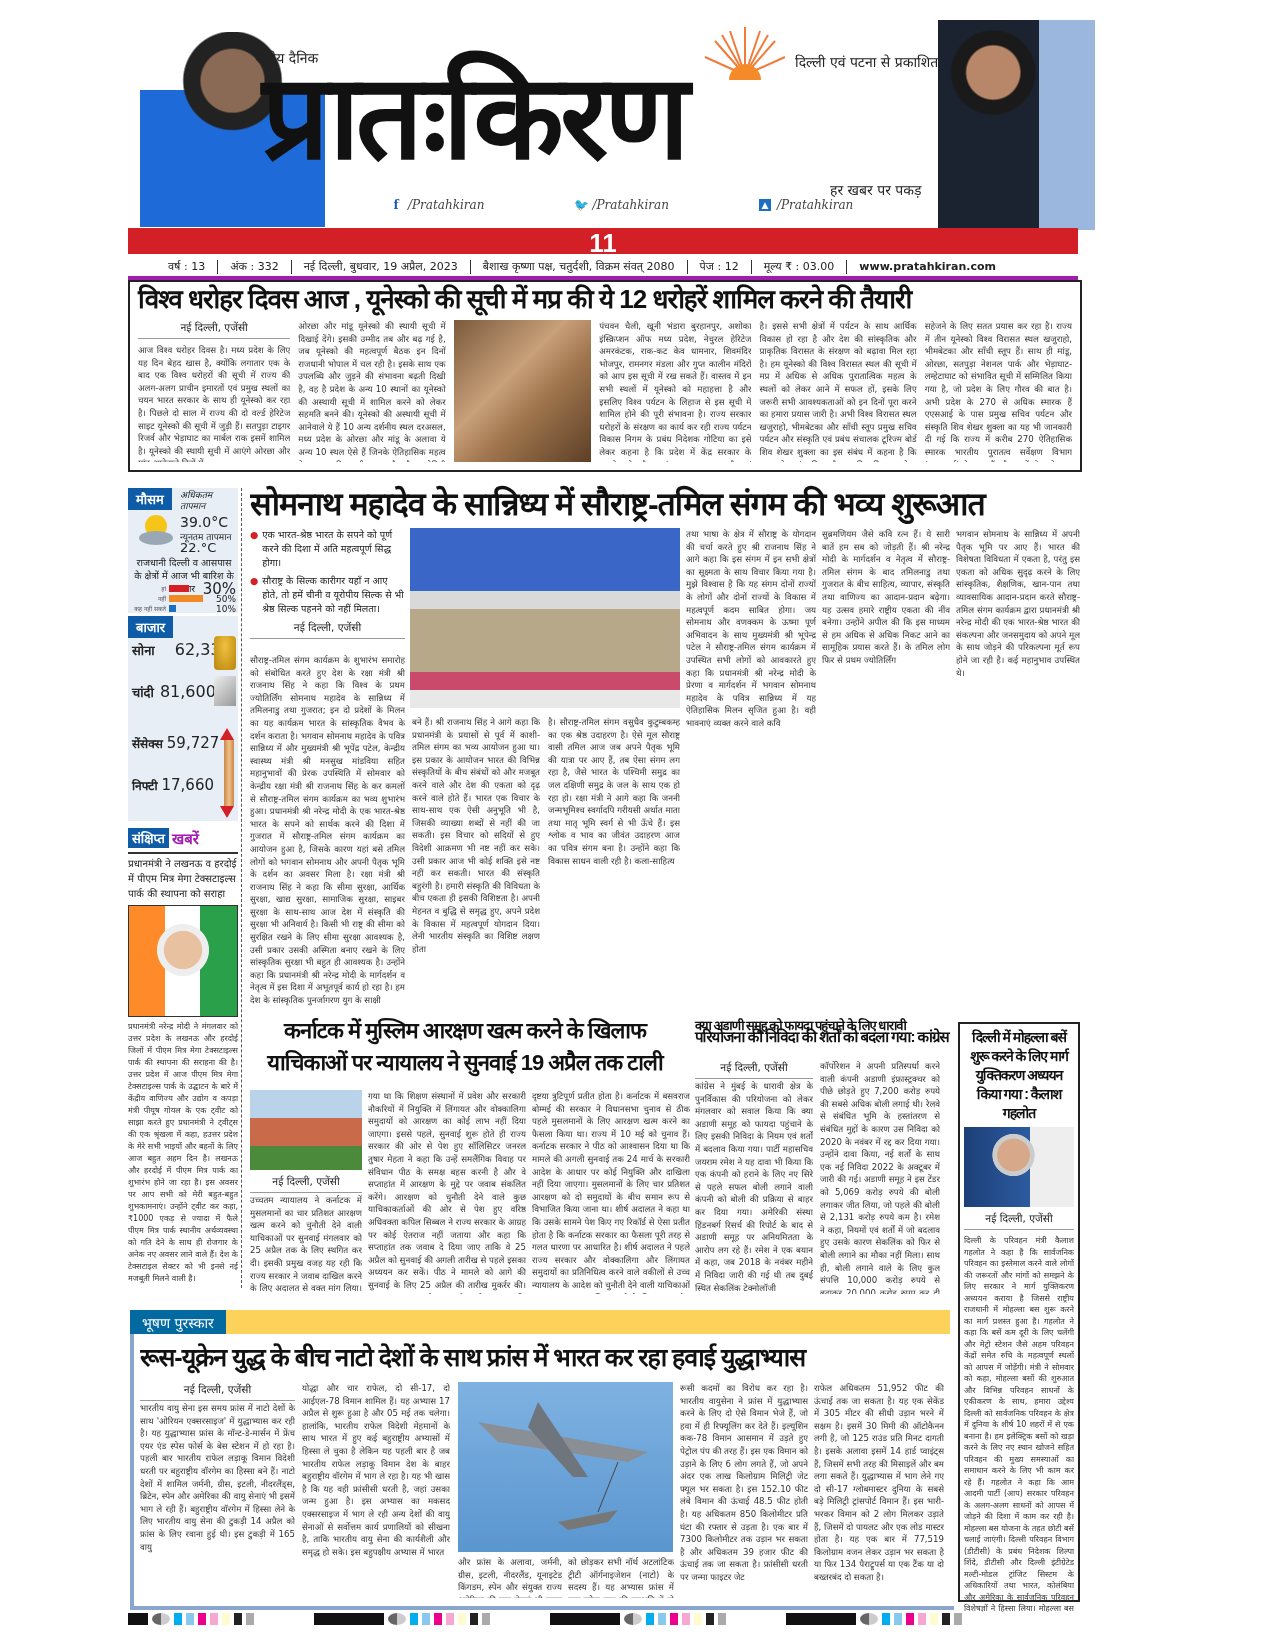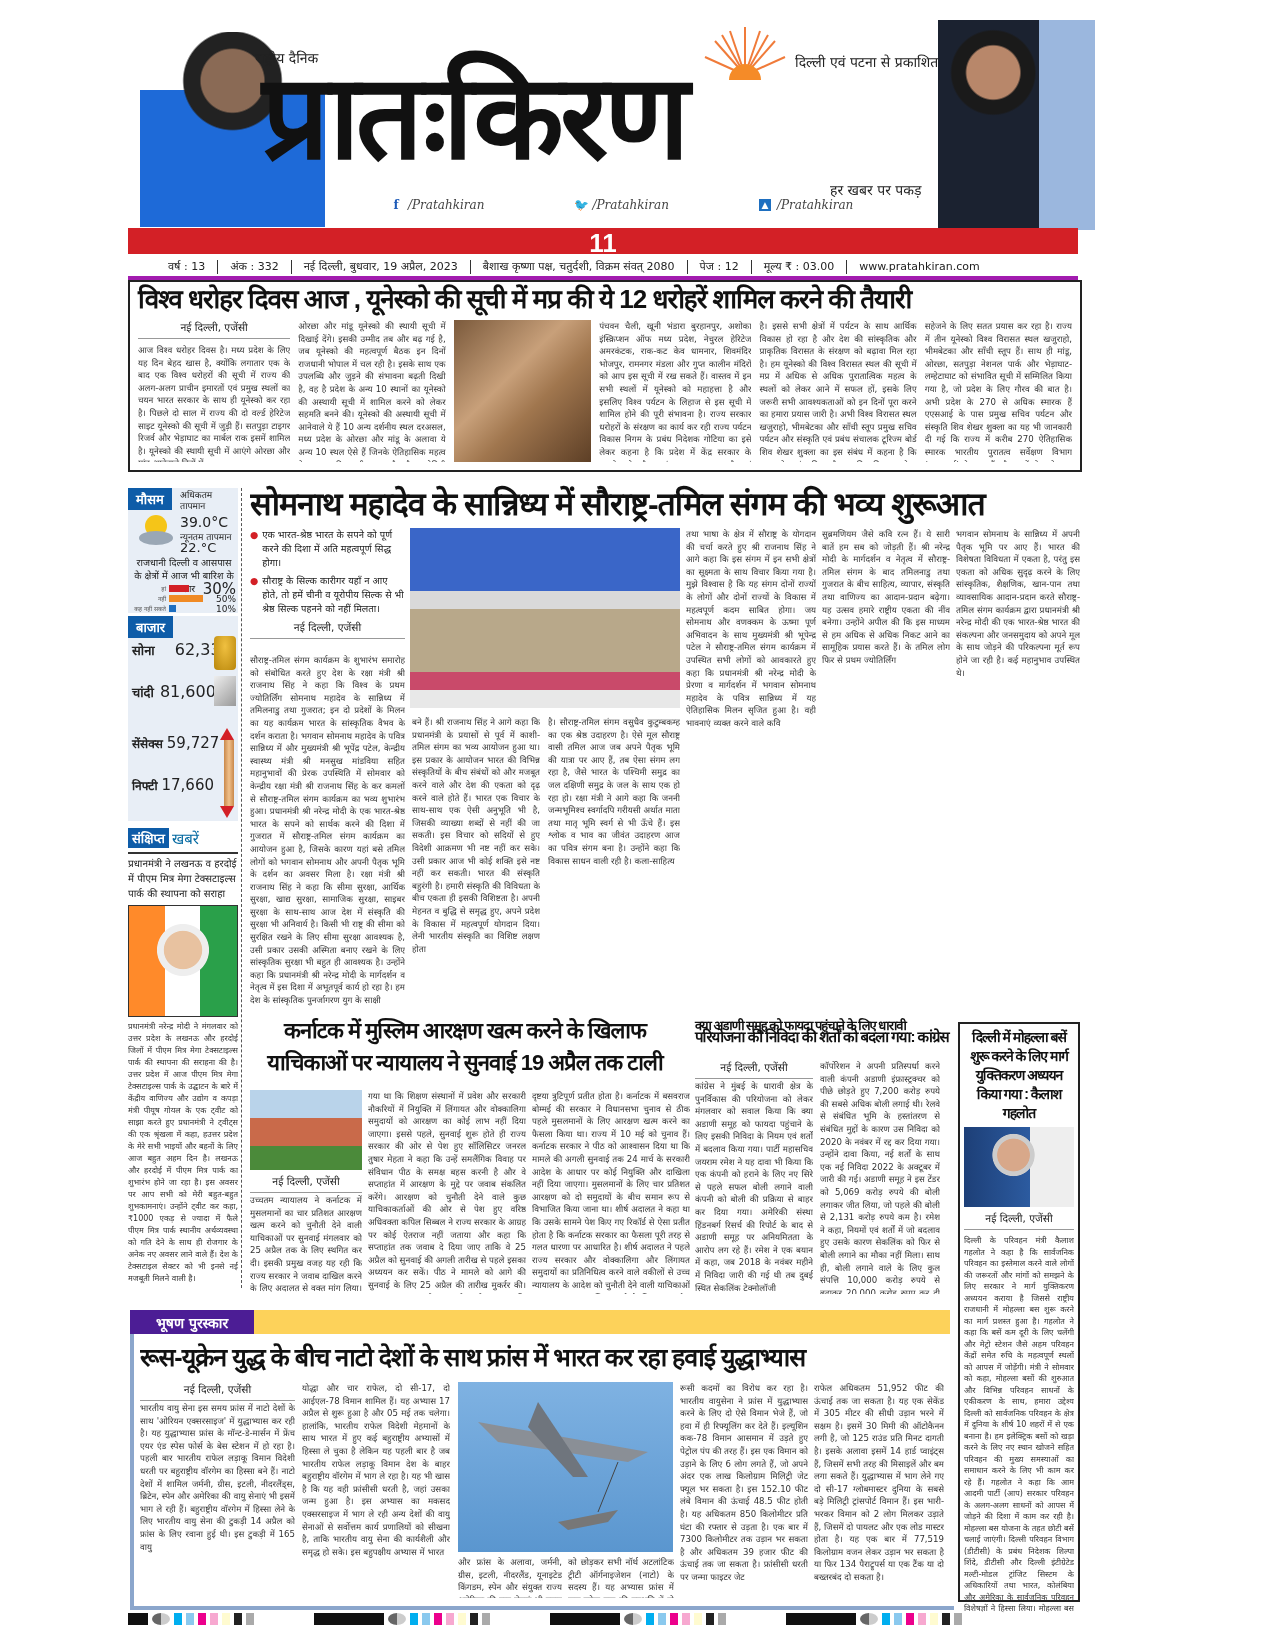--- a/index.html
+++ b/index.html
@@ -10,21 +10,21 @@
   .photo{background:#888;overflow:hidden;}
   .ph-hockey{background:radial-gradient(circle at 50% 25%,#8a6a55 0 18%,#222 19% 28%,transparent 29%),linear-gradient(180deg,#fff 0 30%,#1e6ad8 30% 100%);}
   .ph-speaker{background:radial-gradient(circle at 45% 25%,#b8876a 0 14%,#1a1a1a 15% 22%,transparent 23%),linear-gradient(90deg,#fff 0 15%,#1b2230 15% 70%,#9bb7de 70% 100%);}
   .social{font-family:"DejaVu Serif",serif;font-style:italic;font-size:12px;color:#444;display:flex;align-items:center;gap:6px;}
   .social .ico{width:12px;height:12px;display:inline-block;color:#fff;font-size:9px;font-style:normal;text-align:center;line-height:12px;font-weight:bold;}
   .redbar{background:#d32026;color:#fff;display:flex;align-items:center;flex-direction:column;}
   .redbar .num{font-size:26px;font-weight:bold;font-family:"Liberation Sans",sans-serif;padding:0 10px;}
   .redbar .txt{font-size:17px;font-weight:bold;font-family:"Liberation Sans",sans-serif;}
   .infobar{display:flex;font-size:11px;align-items:center;border-bottom:6px solid #a21caf;}
   .infobar span{padding:0 12px;border-right:1px solid #333;line-height:14px;}
-  .infobar span:last-child{border-right:none;}
+  .infobar span:last-child{border-right:none;font-weight:bold;}
   .box{border:2px solid #222;}
   .headline{font-family:"Liberation Sans",sans-serif;font-weight:bold;color:#111;letter-spacing:-1px;}
   .col{font-size:8.6px;line-height:12.6px;color:#333;text-align:justify;overflow:hidden;}
   .dateline{font-size:10.5px;text-align:center;border-bottom:1px solid #999;padding-bottom:4px;margin-bottom:5px;color:#222;}
   .sidebox{background:#e8eef6;}
   .sidehead{background:#0e5ca8;color:#fff;font-weight:bold;font-size:13px;padding:2px 8px;display:inline-block;}
   .dotted-v{border-left:1px dashed #555;}
   .colorbar{display:flex;align-items:center;gap:4px;}
 </style>
 </head>
@@ -95,21 +95,21 @@
     <div class="col" style="width:150px;height:142px;">ओरछा और मांडू यूनेस्को की स्थायी सूची में दिखाई देंगे। इसकी उम्मीद तब और बढ़ गई है, जब यूनेस्को की महत्वपूर्ण बैठक इन दिनों राजधानी भोपाल में चल रही है। इसके साथ एक उपलब्धि और जुड़ने की संभावना बढ़ती दिखी है, वह है प्रदेश के अन्य 10 स्थानों का यूनेस्को की अस्थायी सूची में शामिल करने को लेकर सहमति बनने की। यूनेस्को की अस्थायी सूची में आनेवाले ये हैं 10 अन्य दर्शनीय स्थल दरअसल, मध्य प्रदेश के ओरछा और मांडू के अलावा ये अन्य 10 स्थल ऐसे हैं जिनके ऐतिहासिक महत्व के साथ इनकी अपनी भव्यता है। चौसठ योगिनी मंदिर भेड़ाघाट, ग्वालियर फोर्ट, राक आर्ट आफ</div>
     <div class="photo" style="width:140px;height:142px;background:linear-gradient(135deg,#7b5a3c,#c8a07a 40%,#a0764e 60%,#5d3f26);"></div>
     <div class="col" style="width:155px;height:142px;">पंचवन चैली, खूनी भंडारा बुरहानपुर, अशोका इंस्क्रिप्शन ऑफ मध्य प्रदेश, नेचुरल हेरिटेज अमरकंटक, राक-कट केव धामनार, शिवमंदिर भोजपुर, रामनगर मंडला और गुप्त कालीन मंदिरों को आप इस सूची में रख सकते हैं। वास्तव में इन सभी स्थलों में यूनेस्को को महाहत्ता है और इसलिए विश्व पर्यटन के लिहाज से इस सूची में शामिल होने की पूरी संभावना है। राज्य सरकार धरोहरों के संरक्षण का कार्य कर रही राज्य पर्यटन विकास निगम के प्रबंध निदेशक गोटिया का इसे लेकर कहना है कि प्रदेश में केंद्र सरकार के सहयोग से और जहां आवश्यक लगता है वहां राज्य सरकार स्वयं से ऐतिहासिक धरोहरों के संरक्षण और विकास की दिशा में कार्य कर रही</div>
     <div class="col" style="width:160px;height:142px;">है। इससे सभी क्षेत्रों में पर्यटन के साथ आर्थिक विकास हो रहा है और देश की सांस्कृतिक और प्राकृतिक विरासत के संरक्षण को बढ़ावा मिल रहा है। हम यूनेस्को की विश्व विरासत स्थल की सूची में मप्र में अधिक से अधिक पुरातात्विक महत्व के स्थलों को लेकर आने में सफल हों, इसके लिए जरूरी सभी आवश्यकताओं को इन दिनों पूरा करने का हमारा प्रयास जारी है। अभी विश्व विरासत स्थल खजुराहो, भीमबेटका और साँची स्तूप प्रमुख सचिव पर्यटन और संस्कृति एवं प्रबंध संचालक टूरिज्म बोर्ड शिव शेखर शुक्ला का इस संबंध में कहना है कि मध्य प्रदेश सांस्कृतिक और प्राकृतिक विरासत को</div>
     <div class="col" style="width:150px;height:142px;">सहेजने के लिए सतत प्रयास कर रहा है। राज्य में तीन यूनेस्को विश्व विरासत स्थल खजुराहो, भीमबेटका और साँची स्तूप हैं। साथ ही मांडू, ओरछा, सतपुड़ा नेशनल पार्क और भेड़ाघाट-लम्हेटाघाट को संभावित सूची में सम्मिलित किया गया है, जो प्रदेश के लिए गौरव की बात है। अभी प्रदेश के 270 से अधिक स्मारक हैं एएसआई के पास प्रमुख सचिव पर्यटन और संस्कृति शिव शेखर शुक्ला का यह भी जानकारी दी गई कि राज्य में करीब 270 ऐतिहासिक स्मारक भारतीय पुरातत्व सर्वेक्षण विभाग (एएसआई) के पास हैं और इनमें से साढ़े सात सौ के लगभग राज्य पुरातत्व के संरक्षण में हैं।</div>
   </div>
 </div>
 
 <div class="abs sidebox" style="left:128px;top:488px;width:110px;height:125px;">
   <span class="sidehead">मौसम</span>
-  <div class="abs" style="left:52px;top:2px;font-size:9px;width:50px;line-height:11px;">अधिकतम तापमान</div>
+  <div class="abs" style="left:52px;top:2px;font-size:9px;width:50px;line-height:11px;font-style:italic;">अधिकतम तापमान</div>
   <div class="abs" style="left:52px;top:26px;font-size:14px;">39.0°C</div>
   <div class="abs" style="left:52px;top:42px;font-size:9px;">न्यूनतम तापमान</div>
   <div class="abs" style="left:52px;top:52px;font-size:13px;">22.°C</div>
   <svg class="abs" style="left:8px;top:24px;" width="40" height="34" viewBox="0 0 40 34">
     <circle cx="20" cy="14" r="11" fill="#f5c518"></circle>
       <ellipse cx="20" cy="26" rx="17" ry="7" fill="#9aa7b5"></ellipse>
   </svg>
   <div class="abs" style="left:4px;top:68px;width:104px;font-size:9.5px;text-align:center;line-height:13px;">राजधानी दिल्ली व आसपास के क्षेत्रों में आज भी बारिश के आसार</div>
   <div class="abs" style="left:4px;top:96px;width:104px;">
     <div id="poll-rows">
@@ -159,21 +159,21 @@
       <span style="font-size:15px;">17,660</span>
     </div>
     <div class="abs" style="left:92px;top:190px;width:0;height:0;border-left:7px solid transparent;border-right:7px solid transparent;border-top:12px solid #d32026;"></div>
     <div class="abs" style="left:96px;top:124px;width:10px;height:66px;background:linear-gradient(90deg,#c9884a,#f0c08a,#c9884a);"></div>
   </div>
 </div>
 
 <div class="abs" style="left:128px;top:828px;width:110px;height:450px;">
   <div style="display:flex;">
     <span style="background:#0e5ca8;color:#fff;font-weight:bold;font-size:13px;padding:1px 4px;">संक्षिप्त</span>
-    <span style="color:#0369a1;font-weight:normal;font-size:15px;padding-left:3px;">खबरें</span>
+    <span style="color:#a21caf;font-weight:bold;font-size:15px;padding-left:3px;">खबरें</span>
   </div>
   <div style="font-size:10px;line-height:15px;margin-top:4px;border-top:2px solid #333;padding-top:2px;">प्रधानमंत्री ने लखनऊ व हरदोई में पीएम मित्र मेगा टेक्सटाइल्स पार्क की स्थापना को सराहा</div>
   <div class="photo" style="margin-top:4px;width:108px;height:110px;border:1px solid #333;background:radial-gradient(circle at 50% 40%,#e8c2a0 0 22%,#eee 23% 30%,transparent 31%),linear-gradient(90deg,#ff8a2a 0 33%,#fff 33% 66%,#2aa04a 66%);"></div>
   <div class="col" style="margin-top:4px;height:270px;font-size:8px;line-height:12px;">प्रधानमंत्री नरेन्द्र मोदी ने मंगलवार को उत्तर प्रदेश के लखनऊ और हरदोई जिलों में पीएम मित्र मेगा टेक्सटाइल्स पार्क की स्थापना की सराहना की है। उत्तर प्रदेश में आज पीएम मित्र मेगा टेक्सटाइल्स पार्क के उद्घाटन के बारे में केंद्रीय वाणिज्य और उद्योग व कपड़ा मंत्री पीयूष गोयल के एक ट्वीट को साझा करते हुए प्रधानमंत्री ने ट्वीट्स की एक श्रृंखला में कहा, हउत्तर प्रदेश के मेरे सभी भाइयों और बहनों के लिए आज बहुत अहम दिन है। लखनऊ और हरदोई में पीएम मित्र पार्क का शुभारंभ होने जा रहा है। इस अवसर पर आप सभी को मेरी बहुत-बहुत शुभकामनाएं। उन्होंने ट्वीट कर कहा, ₹1000 एकड़ से ज्यादा में फैले पीएम मित्र पार्क स्थानीय अर्थव्यवस्था को गति देने के साथ ही रोजगार के अनेक नए अवसर लाने वाले हैं। देश के टेक्सटाइल सेक्टर को भी इनसे नई मजबूती मिलने वाली है।</div>
 </div>
 
 <div class="abs dotted-v" style="left:241px;top:488px;height:800px;"></div>
 
 <div class="abs headline" style="left:250px;top:484px;width:830px;font-size:32px;line-height:40px;white-space:nowrap;overflow:hidden;">सोमनाथ महादेव के सान्निध्य में सौराष्ट्र-तमिल संगम की भव्य शुरूआत</div>
 <div class="abs" style="left:250px;top:528px;width:155px;">
@@ -211,21 +211,21 @@
 <div class="abs col" style="left:820px;top:1060px;width:120px;height:234px;">कॉर्पोरेशन ने अपनी प्रतिस्पर्धा करने वाली कंपनी अडाणी इंफ्रास्ट्रक्चर को पीछे छोड़ते हुए 7,200 करोड़ रुपये की सबसे अधिक बोली लगाई थी। रेलवे से संबंधित भूमि के हस्तांतरण से संबंधित मुद्दों के कारण उस निविदा को 2020 के नवंबर में रद्द कर दिया गया। उन्होंने दावा किया, नई शर्तों के साथ एक नई निविदा 2022 के अक्टूबर में जारी की गई। अडाणी समूह ने इस टेंडर को 5,069 करोड़ रुपये की बोली लगाकर जीत लिया, जो पहले की बोली से 2,131 करोड़ रुपये कम है। रमेश ने कहा, नियमों एवं शर्तों में जो बदलाव हुए उसके कारण सेकलिंक को फिर से बोली लगाने का मौका नहीं मिला। साथ ही, बोली लगाने वाले के लिए कुल संपत्ति 10,000 करोड़ रुपये से बढ़ाकर 20,000 करोड़ रुपए कर दी गई, जिससे बोली लगाने वालों की संख्या सीमित हो गई।</div>
 
 <div class="abs box" style="left:958px;top:1022px;width:122px;height:580px;padding:4px;box-sizing:border-box;">
   <div class="headline" style="font-size:14px;line-height:19px;text-align:center;">दिल्ली में मोहल्ला बसें शुरू करने के लिए मार्ग युक्तिकरण अध्ययन किया गया : कैलाश गहलोत</div>
   <div class="photo" style="margin-top:4px;height:80px;background:radial-gradient(circle at 45% 35%,#d8a88a 0 20%,#ccc 21% 26%,transparent 27%),linear-gradient(90deg,#1d3f77,#2c5ba0 60%,#eee 60%);"></div>
   <div class="dateline" style="margin-top:4px;">नई दिल्ली, एजेंसी</div>
   <div class="col" style="height:380px;font-size:8px;line-height:11.5px;">दिल्ली के परिवहन मंत्री कैलाश गहलोत ने कहा है कि सार्वजनिक परिवहन का इस्तेमाल करने वाले लोगों की जरूरतों और मांगों को समझने के लिए सरकार ने मार्ग युक्तिकरण अध्ययन कराया है जिससे राष्ट्रीय राजधानी में मोहल्ला बस शुरू करने का मार्ग प्रशस्त हुआ है। गहलोत ने कहा कि बसें कम दूरी के लिए चलेंगी और मेट्रो स्टेशन जैसे अहम परिवहन केंद्रों समेत रुचि के महत्वपूर्ण स्थलों को आपस में जोड़ेंगी। मंत्री ने सोमवार को कहा, मोहल्ला बसों की शुरुआत और विभिन्न परिवहन साधनों के एकीकरण के साथ, हमारा उद्देश्य दिल्ली को सार्वजनिक परिवहन के क्षेत्र में दुनिया के शीर्ष 10 शहरों में से एक बनाना है। हम इलेक्ट्रिक बसों को खड़ा करने के लिए नए स्थान खोजने सहित परिवहन की मुख्य समस्याओं का समाधान करने के लिए भी काम कर रहे हैं। गहलोत ने कहा कि आम आदमी पार्टी (आप) सरकार परिवहन के अलग-अलग साधनों को आपस में जोड़ने की दिशा में काम कर रही है। मोहल्ला बस योजना के तहत छोटी बसें चलाई जाएंगी। दिल्ली परिवहन विभाग (डीटीसी) के प्रबंध निदेशक शिल्पा शिंदे, डीटीसी और दिल्ली इंटीग्रेटेड मल्टी-मोडल ट्रांजिट सिस्टम के अधिकारियों तथा भारत, कोलंबिया और अमेरिका के सार्वजनिक परिवहन विशेषज्ञों ने हिस्सा लिया। मोहल्ला बस योजना सभी इलाकों के निवासियों, खासकर शहर के बाहरी इलाकों में रहने वाले लोगों को सस्ती और सुविधाजनक सार्वजनिक परिवहन सेवाएं प्रदान करने की एक पहल है। छोटी और मध्यम आकार की बसें निर्धारित मार्गों पर चलेंगी जिससे सभी इलाके परिवहन सुविधा के दायरे में आ जाएंगे। इस योजना की इस साल शुरू में घोषणा की गई थी।</div>
 </div>
 
 <div class="abs" style="left:130px;top:1310px;width:820px;height:24px;display:flex;background:#fdd25a;">
-  <span style="background:#4c1d95;color:#fff;font-weight:bold;font-size:14px;padding:3px 26px;">भूषण पुरस्कार</span>
+  <span style="background:#0369a1;color:#fff;font-weight:normal;font-size:14px;padding:3px 12px;">भूषण पुरस्कार</span>
 </div>
 
 <div class="abs" style="left:130px;top:1334px;width:820px;height:272px;border-left:4px solid #8ba6cc;border-bottom:4px solid #8ba6cc;"></div>
 <div class="abs headline" style="left:140px;top:1340px;width:800px;font-size:25px;line-height:34px;white-space:nowrap;overflow:hidden;">रूस-यूक्रेन युद्ध के बीच नाटो देशों के साथ फ्रांस में भारत कर रहा हवाई युद्धाभ्यास</div>
 <div class="abs dateline" style="left:140px;top:1382px;width:155px;">नई दिल्ली, एजेंसी</div>
 <div class="abs col" style="left:140px;top:1402px;width:155px;height:196px;">भारतीय वायु सेना इस समय फ्रांस में नाटो देशों के साथ 'ओरियन एक्सरसाइज' में युद्धाभ्यास कर रही है। यह युद्धाभ्यास फ्रांस के मॉन्ट-डे-मार्सन में फ्रेंच एयर एंड स्पेस फोर्स के बेस स्टेशन में हो रहा है। पहली बार भारतीय राफेल लड़ाकू विमान विदेशी धरती पर बहुराष्ट्रीय वॉरगेम का हिस्सा बने हैं। नाटो देशों में शामिल जर्मनी, ग्रीस, इटली, नीदरलैंड्स, ब्रिटेन, स्पेन और अमेरिका की वायु सेनाएं भी इसमें भाग ले रही हैं। बहुराष्ट्रीय वॉरगेम में हिस्सा लेने के लिए भारतीय वायु सेना की टुकड़ी 14 अप्रैल को फ्रांस के लिए रवाना हुई थी। इस टुकड़ी में 165 वायु</div>
 <div class="abs col" style="left:302px;top:1382px;width:148px;height:216px;">योद्धा और चार राफेल, दो सी-17, दो आईएल-78 विमान शामिल हैं। यह अभ्यास 17 अप्रैल से शुरू हुआ है और 05 मई तक चलेगा। हालांकि, भारतीय राफेल विदेशी मेहमानों के साथ भारत में हुए कई बहुराष्ट्रीय अभ्यासों में हिस्सा ले चुका है लेकिन यह पहली बार है जब भारतीय राफेल लड़ाकू विमान देश के बाहर बहुराष्ट्रीय वॉरगेम में भाग ले रहा है। यह भी खास है कि यह वही फ्रांसीसी धरती है, जहां उसका जन्म हुआ है। इस अभ्यास का मकसद एक्सरसाइज में भाग ले रही अन्य देशों की वायु सेनाओं से सर्वोत्तम कार्य प्रणालियों को सीखना है, ताकि भारतीय वायु सेना की कार्यशैली और समृद्ध हो सके। इस बहुपक्षीय अभ्यास में भारत</div>
 <div class="abs photo" style="left:458px;top:1382px;width:215px;height:170px;background:linear-gradient(180deg,#7fb2e2,#5a96cf);">
   <svg width="215" height="170" viewBox="0 0 215 170">
     <path d="M20 40 L190 70 L170 80 L40 60 Z" fill="#8a8f96"></path>

